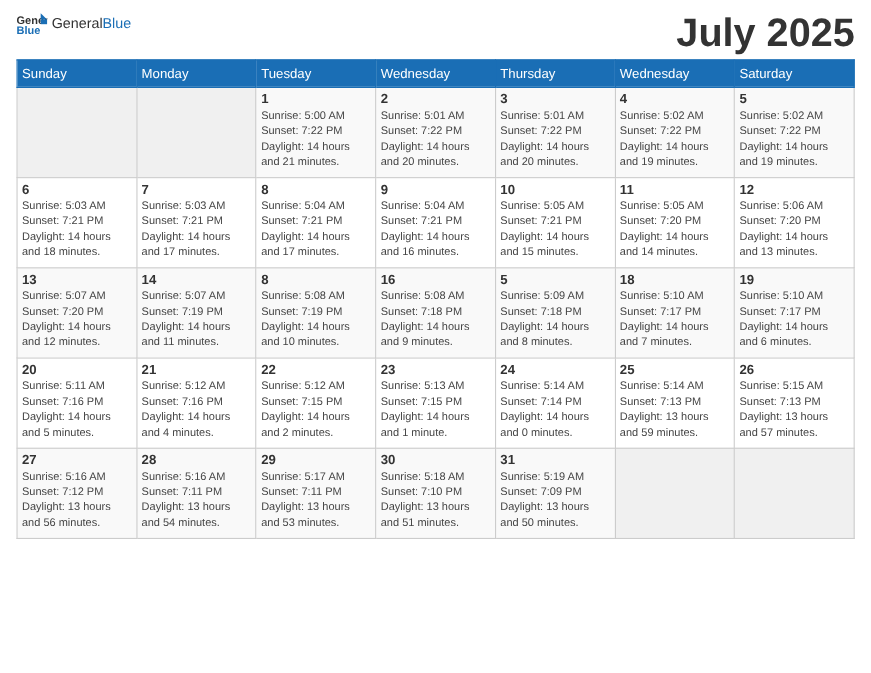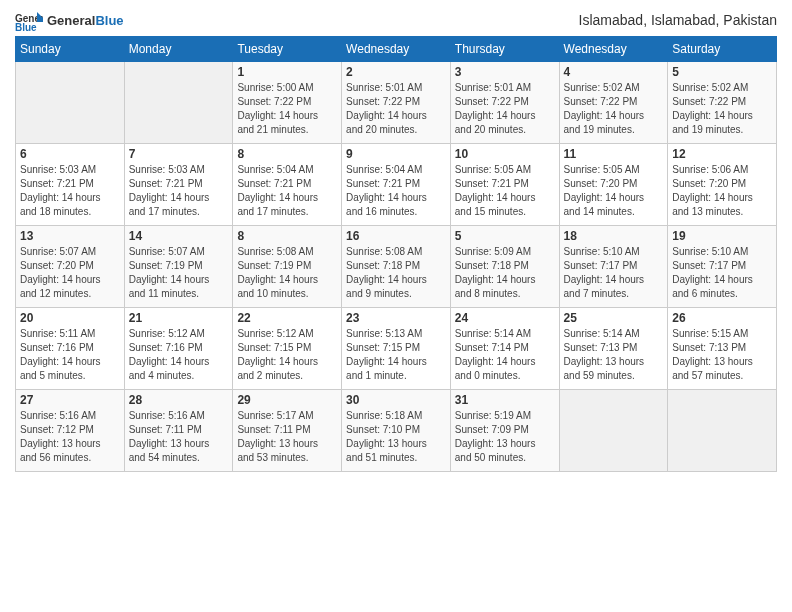--- a/index.html
+++ b/index.html
@@ -95,27 +95,27 @@
 <div class="page">
   <div class="header-top">
     <div class="logo">
       <svg class="logo-icon" viewBox="0 0 28 22" xmlns="http://www.w3.org/2000/svg">
         <text x="0" y="12" font-size="10" font-weight="bold" fill="#333">General</text>
         <text x="0" y="21" font-size="10" font-weight="bold" fill="#1a6eb5">Blue</text>
         <polygon points="22,2 28,8 22,8" fill="#1a6eb5"></polygon>
         <rect x="22" y="8" width="6" height="4" fill="#1a6eb5"></rect>
       </svg>
       <div>
-        <div style="font-size:13px;font-weight:bold;color:#333;line-height:1.1;">
+        <div style="font-size:13px;font-weight:normal;color:#333;line-height:1.1;">
           <span>General</span><span style="color:#1a6eb5;">Blue</span>
         </div>
       </div>
     </div>
     <div class="title-section">
-      <div class="location">Islamabad, Islamabad, Pakistan</div>
+      <div class="month-year">July 2025</div>
     </div>
   </div>
 
   <table class="calendar">
     <thead>
       <tr>
         <th><span>Sunday</span></th>
         <th><span>Monday</span></th>
         <th><span>Tuesday</span></th>
         <th><span>Wednesday</span></th>

